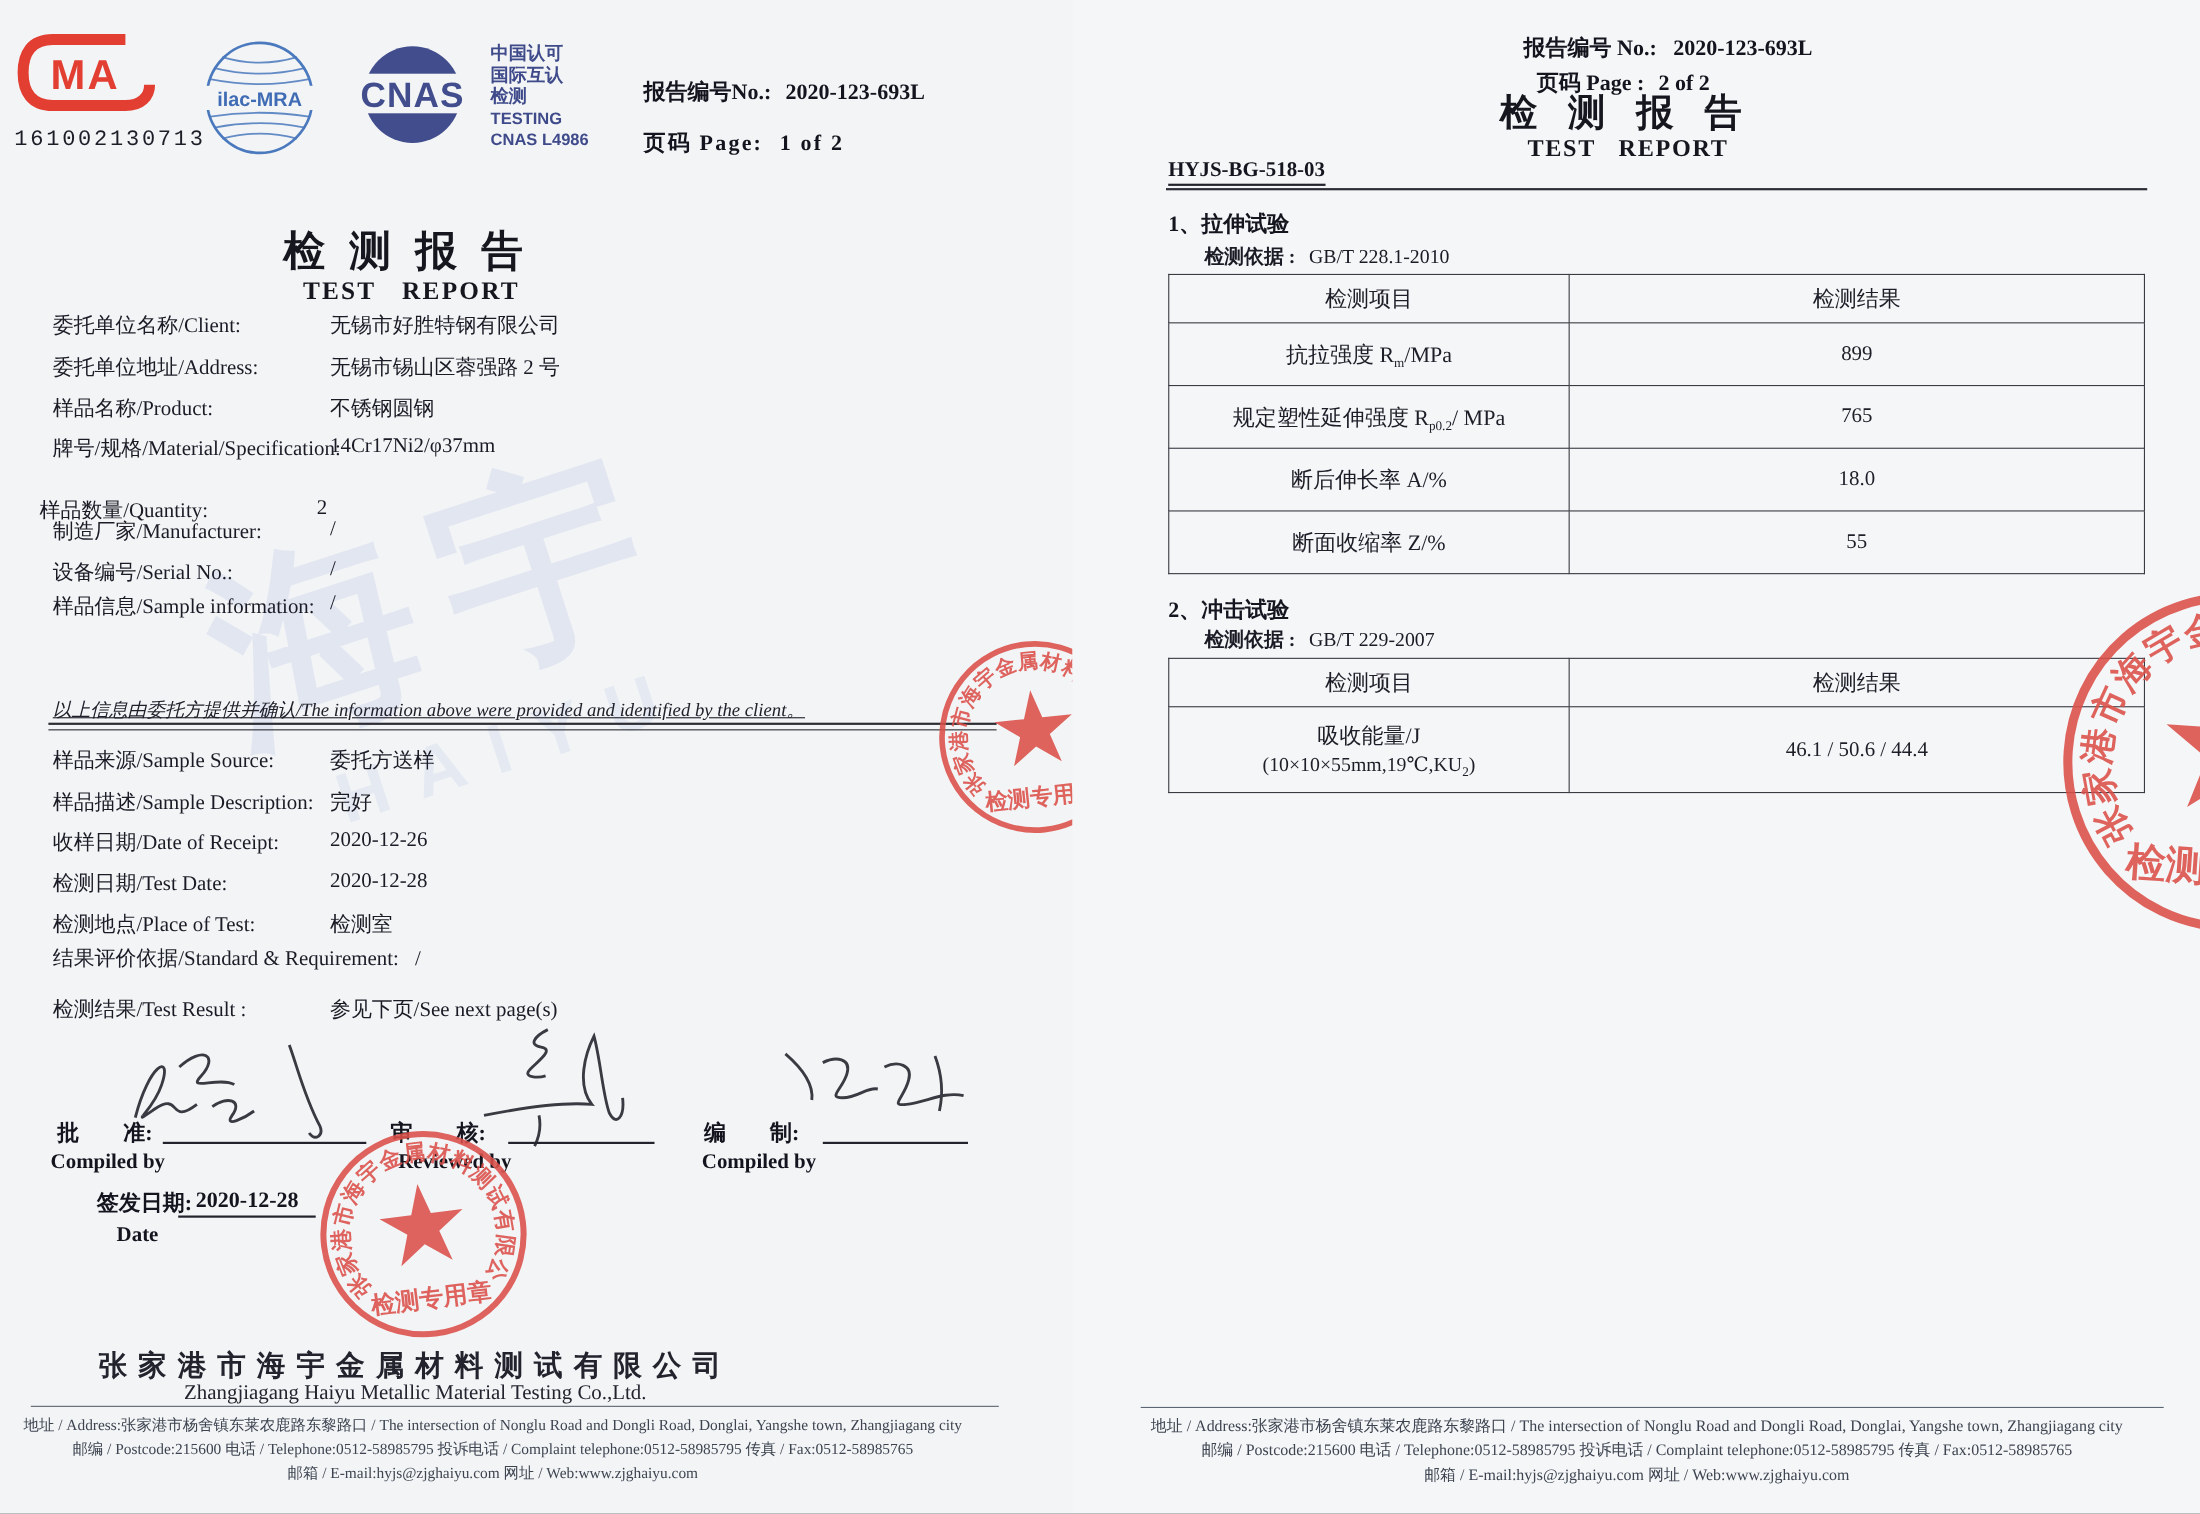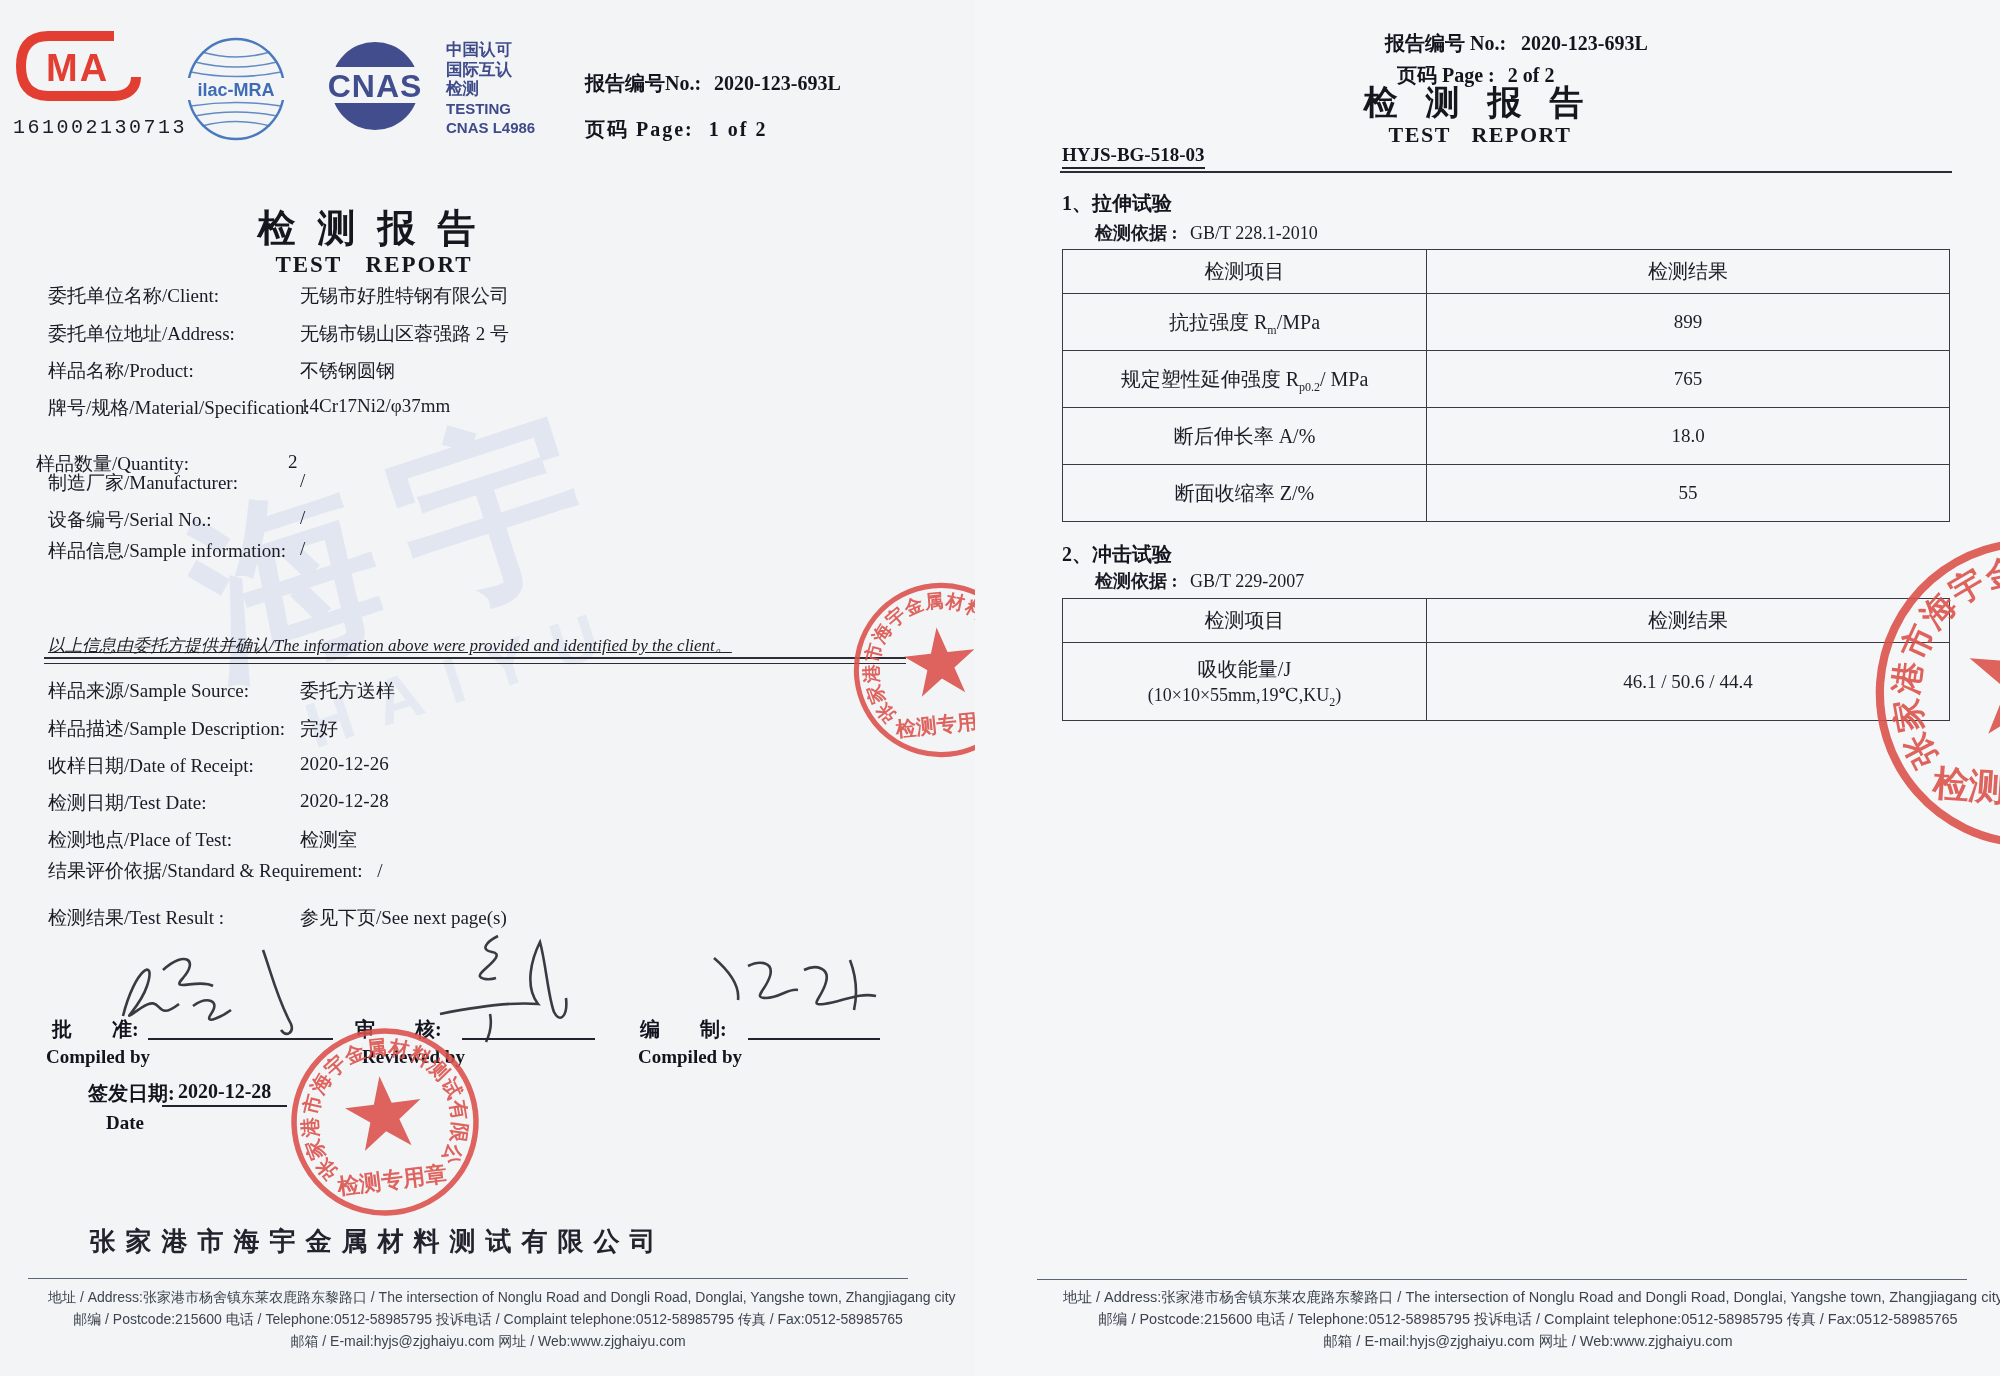--- a/index.html
+++ b/index.html
@@ -22,21 +22,21 @@
   .sigline{position:absolute;border-bottom:2px solid #23232d;}
   .sigsvg{position:absolute;}
   .stamp{position:absolute;opacity:0.88;}
   .stamp text{font-family:"Liberation Serif","DejaVu Serif",serif;}
   table.rep{border-collapse:collapse;width:100%;table-layout:fixed;}
   table.rep td{border:1.6px solid #3a3a42;text-align:center;vertical-align:middle;
     font-size:20px;color:#1e1e28;padding:0;}
   table.rep td.res{font-size:19px;}
   sub.s{font-size:12px;line-height:0;}
   .footer{position:absolute;text-align:center;color:#3d4450;
-    font-family:Liberation Sans, sans-serif;margin-left:40px;}
+    font-family:Liberation Serif, serif;}
   .footer div{white-space:nowrap;}
   .thinrule{position:absolute;height:0;border-top:1.2px solid #5c6573;}
 </style>
 </head>
 <body>
 
 <div id="canvas">
 
   <div class="artifact" style="left:28px;top:3px;width:92px;height:6px;transform:rotate(-1.5deg);"></div>
   <div class="artifact" style="left:328px;top:0;width:96px;height:5px;"></div>
@@ -188,20 +188,21 @@
       <circle r="91" fill="none" stroke="#dc4f48" stroke-width="5.5"></circle>
       <path id="ringB" d="M -52,44 A 68 68 0 1 1 52,44" fill="none"></path>
       <text font-size="20" font-weight="bold" fill="#dc4f48">
         <textPath href="#ringB" startOffset="0" textLength="330">张家港市海宇金属材料测试有限公司</textPath>
       </text>
       <path transform="translate(0,-6)" d="M0,-40 L9,-12.4 38,-12.4 14.6,4.7 23.5,32.4 0,15.3 -23.5,32.4 -14.6,4.7 -38,-12.4 -9,-12.4 Z" fill="#dc4f48"></path>
       <text y="66" text-anchor="middle" font-size="22" font-weight="bold" fill="#dc4f48">检测专用章</text>
     </svg>
 
     <div class="abs" style="left:0;top:1224px;width:755px;text-align:center;font-size:26px;font-weight:bold;letter-spacing:10px;color:#23232e;">张家港市海宇金属材料测试有限公司</div>
+    <div class="abs" style="left:0;top:1256px;width:755px;text-align:center;font-size:19px;color:#23232e;">Zhangjiagang Haiyu Metallic Material Testing Co.,Ltd.</div>
 
     <div class="thinrule" style="left:28px;top:1278px;width:880px;"></div>
     <div class="footer" style="left:8px;top:1286px;width:880px;font-size:14px;line-height:22px;">
       <div>地址 / Address:张家港市杨舍镇东莱农鹿路东黎路口 / The intersection of Nonglu Road and Dongli Road, Donglai, Yangshe town, Zhangjiagang city</div>
       <div>邮编 / Postcode:215600  电话 / Telephone:0512-58985795  投诉电话 / Complaint telephone:0512-58985795  传真 / Fax:0512-58985765</div>
       <div>邮箱 / E-mail:hyjs@zjghaiyu.com  网址 / Web:www.zjghaiyu.com</div>
     </div>
   </div>
 
   <div id="page2" class="page">

